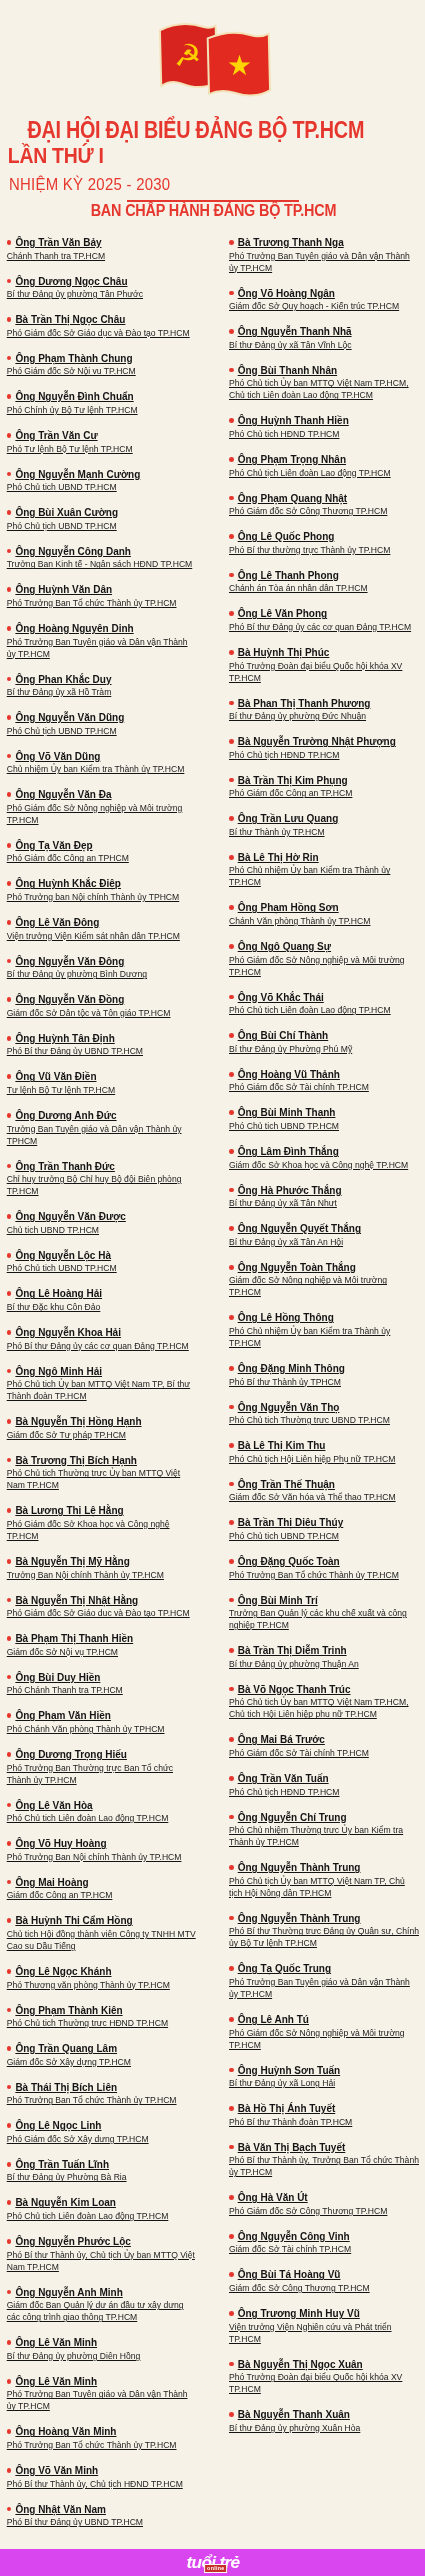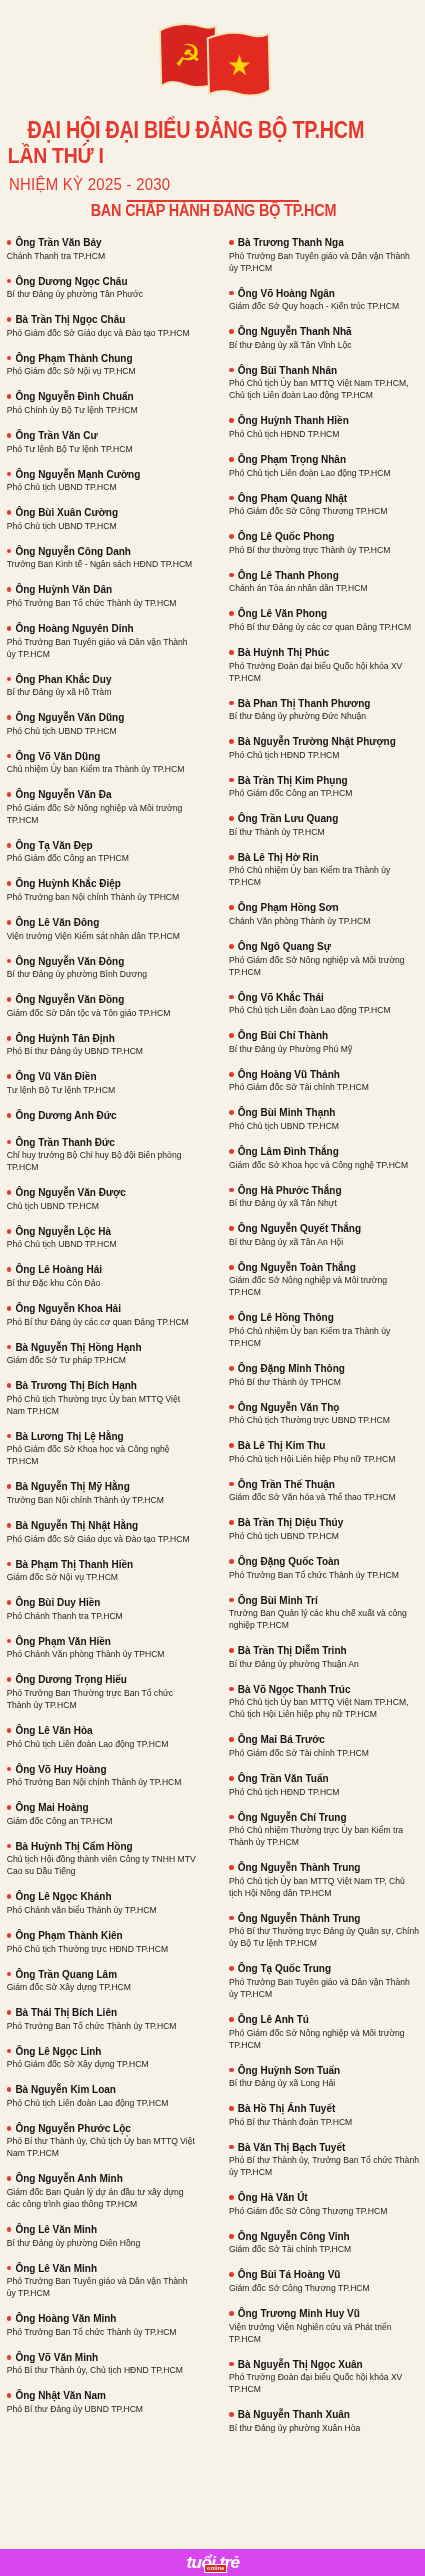--- a/index.html
+++ b/index.html
@@ -49,20 +49,21 @@
     color:#e6372e;
     transform:scaleX(0.9);
     white-space:nowrap;
     letter-spacing:-0.2px;
   }
   .columns{
     display:flex;
     gap:32px;
     padding:0 6.7px;
     margin-top:17.3px;
+    text-decoration:underline;
   }
   .col{flex:1;min-width:0;}
   .entry{margin-bottom:14px;}
   .name{
     font-weight:700;
     font-size:10px;
     line-height:12.6px;
     color:#141414;
   }
   .bullet{
@@ -220,20 +221,21 @@
       <div class="entry">
         <div class="name"><span class="bullet"></span><span>Ông Huỳnh Tân Định</span></div>
         <div class="role">Phó Bí thư Đảng ủy UBND TP.HCM</div>
       </div>
       <div class="entry">
         <div class="name"><span class="bullet"></span><span>Ông Vũ Văn Điền</span></div>
         <div class="role">Tư lệnh Bộ Tư lệnh TP.HCM</div>
       </div>
       <div class="entry">
         <div class="name"><span class="bullet"></span><span>Ông Dương Anh Đức</span></div>
+        <div class="role">Trưởng Ban Tuyên giáo và Dân vận Thành ủy TPHCM</div>
       </div>
       <div class="entry">
         <div class="name"><span class="bullet"></span><span>Ông Trần Thanh Đức</span></div>
         <div class="role">Chỉ huy trưởng Bộ Chỉ huy Bộ đội Biên phòng TP.HCM</div>
       </div>
       <div class="entry">
         <div class="name"><span class="bullet"></span><span>Ông Nguyễn Văn Được</span></div>
         <div class="role">Chủ tịch UBND TP.HCM</div>
       </div>
       <div class="entry">
@@ -242,20 +244,24 @@
       </div>
       <div class="entry">
         <div class="name"><span class="bullet"></span><span>Ông Lê Hoàng Hải</span></div>
         <div class="role">Bí thư Đặc khu Côn Đảo</div>
       </div>
       <div class="entry">
         <div class="name"><span class="bullet"></span><span>Ông Nguyễn Khoa Hải</span></div>
         <div class="role">Phó Bí thư Đảng ủy các cơ quan Đảng TP.HCM</div>
       </div>
       <div class="entry">
+        <div class="name"><span class="bullet"></span><span>Ông Ngô Minh Hải</span></div>
+        <div class="role">Phó Chủ tịch Ủy ban MTTQ Việt Nam TP, Bí thư Thành đoàn TP.HCM</div>
+      </div>
+      <div class="entry">
         <div class="name"><span class="bullet"></span><span>Bà Nguyễn Thị Hồng Hạnh</span></div>
         <div class="role">Giám đốc Sở Tư pháp TP.HCM</div>
       </div>
       <div class="entry">
         <div class="name"><span class="bullet"></span><span>Bà Trương Thị Bích Hạnh</span></div>
         <div class="role">Phó Chủ tịch Thường trực Ủy ban MTTQ Việt Nam TP.HCM</div>
       </div>
       <div class="entry">
         <div class="name"><span class="bullet"></span><span>Bà Lương Thị Lệ Hằng</span></div>
         <div class="role">Phó Giám đốc Sở Khoa học và Công nghệ TP.HCM</div>
@@ -295,37 +301,41 @@
       <div class="entry">
         <div class="name"><span class="bullet"></span><span>Ông Mai Hoàng</span></div>
         <div class="role">Giám đốc Công an TP.HCM</div>
       </div>
       <div class="entry">
         <div class="name"><span class="bullet"></span><span>Bà Huỳnh Thị Cẩm Hồng</span></div>
         <div class="role">Chủ tịch Hội đồng thành viên Công ty TNHH MTV Cao su Dầu Tiếng</div>
       </div>
       <div class="entry">
         <div class="name"><span class="bullet"></span><span>Ông Lê Ngọc Khánh</span></div>
-        <div class="role">Phó Chánh văn biểu Thành ủy TP.HCM</div>
+        <div class="role">Phó Thương văn phòng Thành ủy TP.HCM</div>
       </div>
       <div class="entry">
         <div class="name"><span class="bullet"></span><span>Ông Phạm Thành Kiên</span></div>
         <div class="role">Phó Chủ tịch Thường trực HĐND TP.HCM</div>
       </div>
       <div class="entry">
         <div class="name"><span class="bullet"></span><span>Ông Trần Quang Lâm</span></div>
         <div class="role">Giám đốc Sở Xây dựng TP.HCM</div>
       </div>
       <div class="entry">
         <div class="name"><span class="bullet"></span><span>Bà Thái Thị Bích Liên</span></div>
         <div class="role">Phó Trưởng Ban Tổ chức Thành ủy TP.HCM</div>
       </div>
       <div class="entry">
         <div class="name"><span class="bullet"></span><span>Ông Lê Ngọc Linh</span></div>
         <div class="role">Phó Giám đốc Sở Xây dựng TP.HCM</div>
+      </div>
+      <div class="entry">
+        <div class="name"><span class="bullet"></span><span>Ông Trần Tuấn Lĩnh</span></div>
+        <div class="role">Bí thư Đảng ủy Phường Bà Rịa</div>
       </div>
       <div class="entry">
         <div class="name"><span class="bullet"></span><span>Bà Nguyễn Kim Loan</span></div>
         <div class="role">Phó Chủ tịch Liên đoàn Lao động TP.HCM</div>
       </div>
       <div class="entry">
         <div class="name"><span class="bullet"></span><span>Ông Nguyễn Phước Lộc</span></div>
         <div class="role">Phó Bí thư Thành ủy, Chủ tịch Ủy ban MTTQ Việt Nam TP.HCM</div>
       </div>
       <div class="entry">

